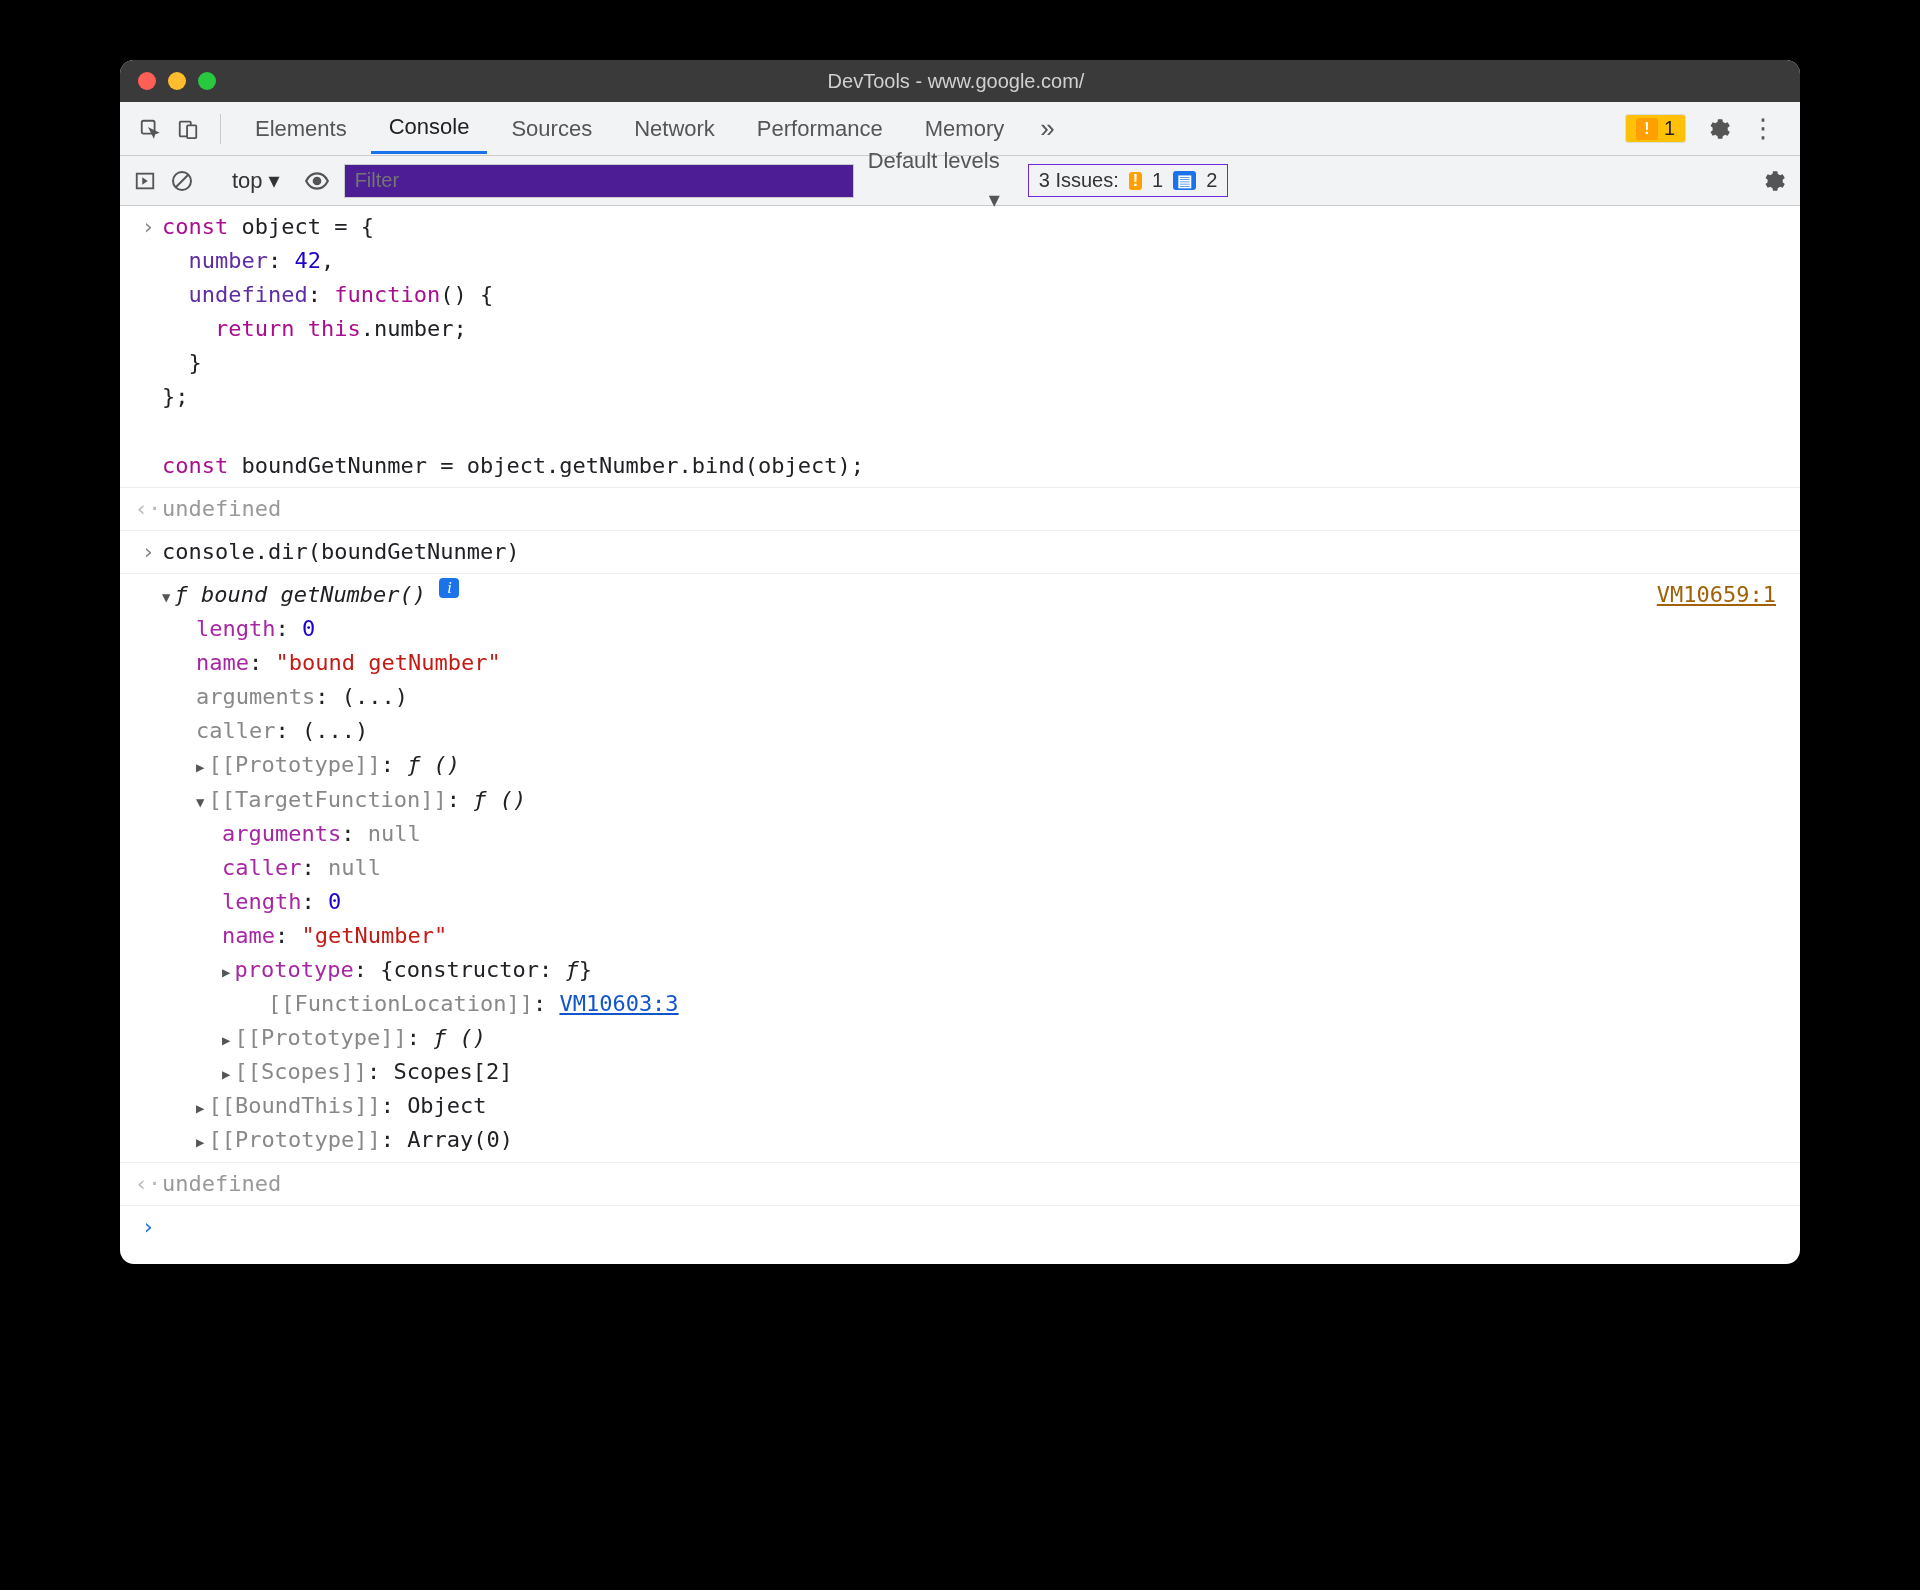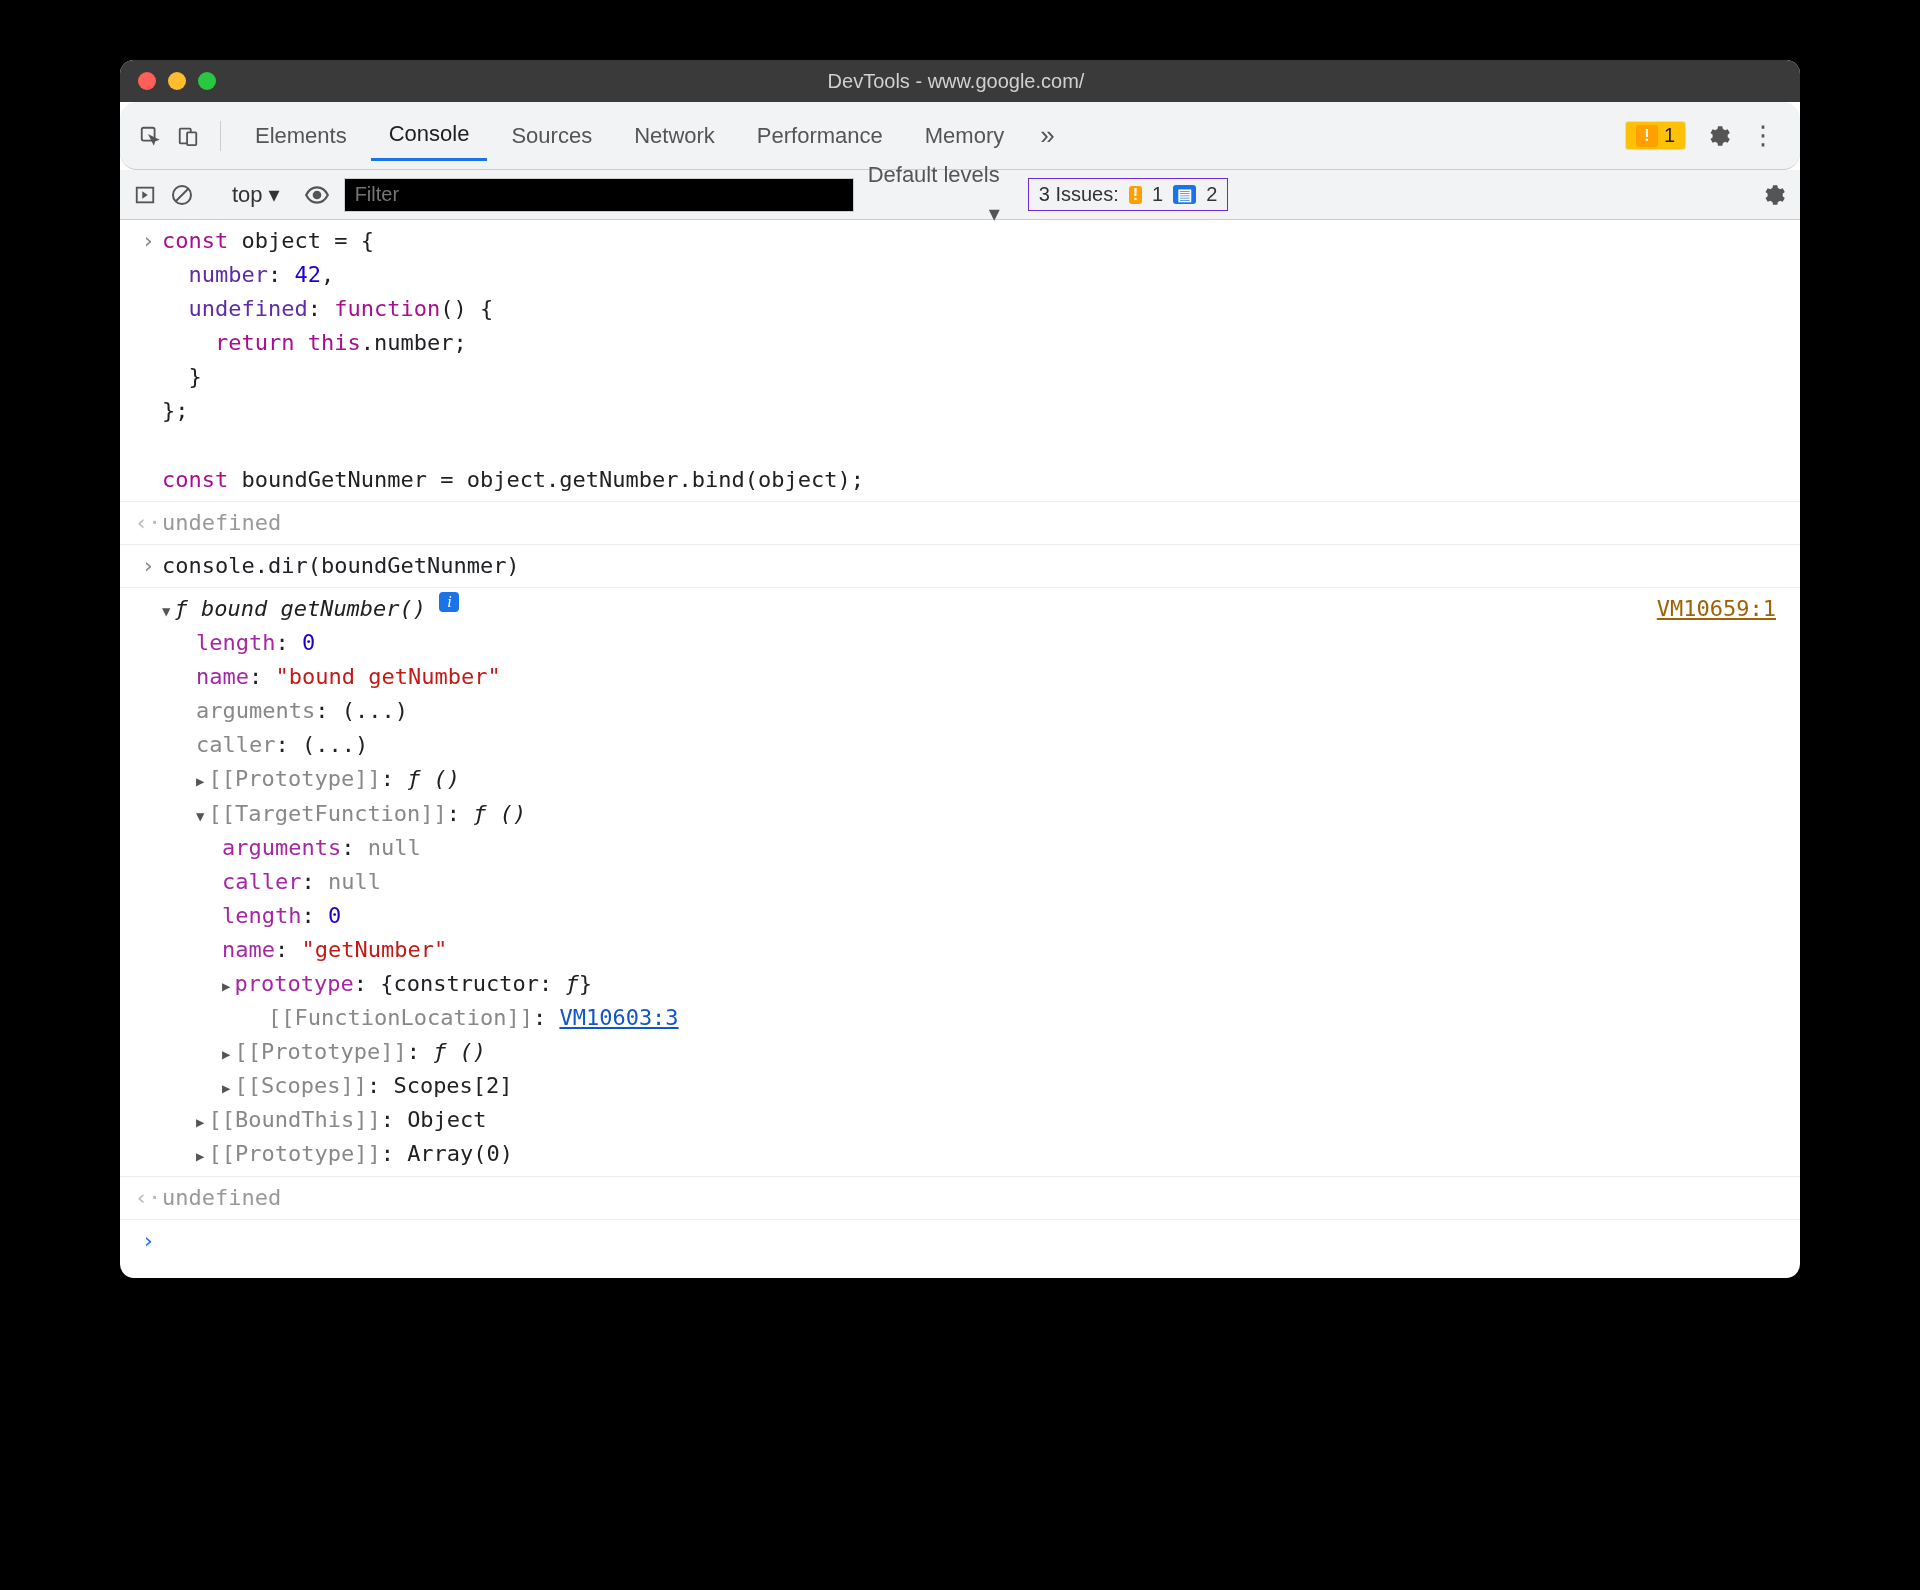--- a/index.html
+++ b/index.html
@@ -32,29 +32,28 @@
   .tl { width: 18px; height: 18px; border-radius: 50%; }
   .tl-red { background: #ff5f57; }
   .tl-yellow { background: #febc2e; }
   .tl-green { background: #28c840; }
   .title-text {
     position: absolute; left: 0; right: 8px; text-align: center;
     color: #d0d0d0; font-size: 20px; font-weight: 500;
     pointer-events: none;
   }
   .tabbar {
-    height: 68px;
+    height: 54px;
     background: #f1f3f4;
     border-bottom: 1px solid #ccc;
     display: flex; align-items: center;
     padding: 0 14px;
     gap: 6px;
     font-size: 22px;
     color: #555;
-    border-radius: 17px;
   }
   .tabbar .icon-btn {
     width: 32px; height: 32px;
     display: flex; align-items: center; justify-content: center;
     color: #555; cursor: pointer;
   }
   .tabbar .divider { width: 1px; height: 30px; background: #ccc; margin: 0 10px; }
   .tab {
     padding: 0 18px; height: 50px;
     display: flex; align-items: center; cursor: pointer;
@@ -87,21 +86,21 @@
     color: #555;
   }
   .ctx-select {
     padding: 4px 10px; color: #333;
     display: flex; align-items: center; gap: 6px; cursor: pointer;
   }
   .filter-input {
     flex: 0 0 510px;
     height: 34px;
     border: 1px solid #ccc;
-    background: #000000;
+    background: #4c1d95;
     padding: 0 10px;
     font-size: 20px;
     color: #888;
   }
   .levels { cursor: pointer; display: flex; align-items: flex-end; gap: 13px; flex-direction: column; }
   .issues-box {
     border: 1px solid #6d28d9; padding: 4px 10px;
     display: flex; align-items: center; gap: 10px;
     font-size: 20px; color: #333;
   }

